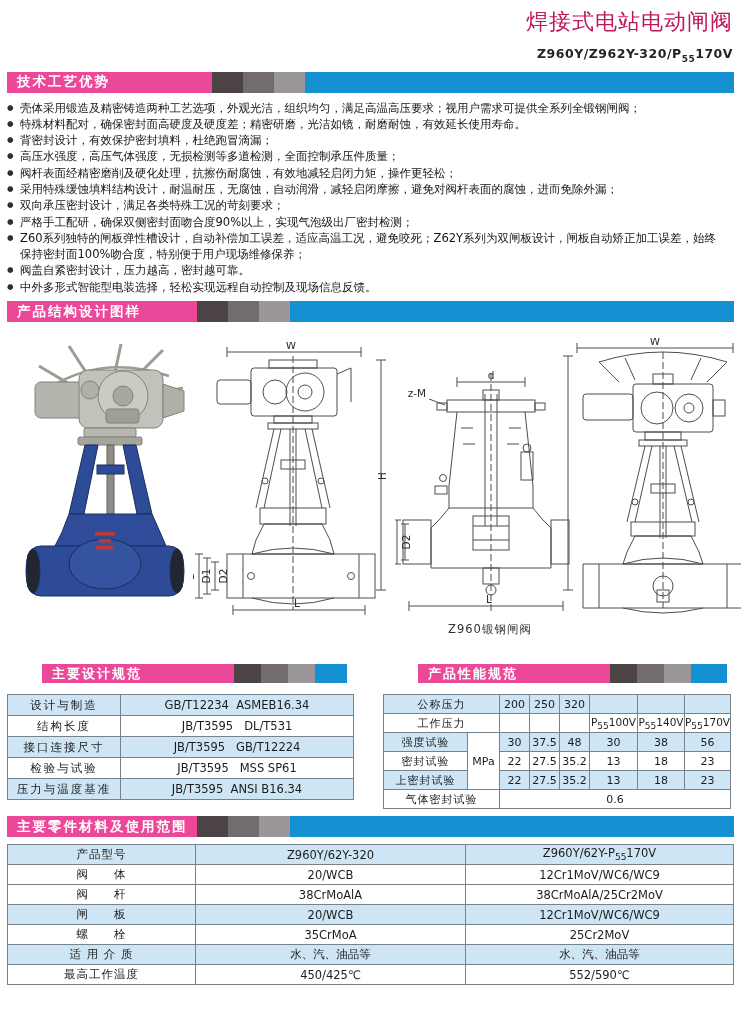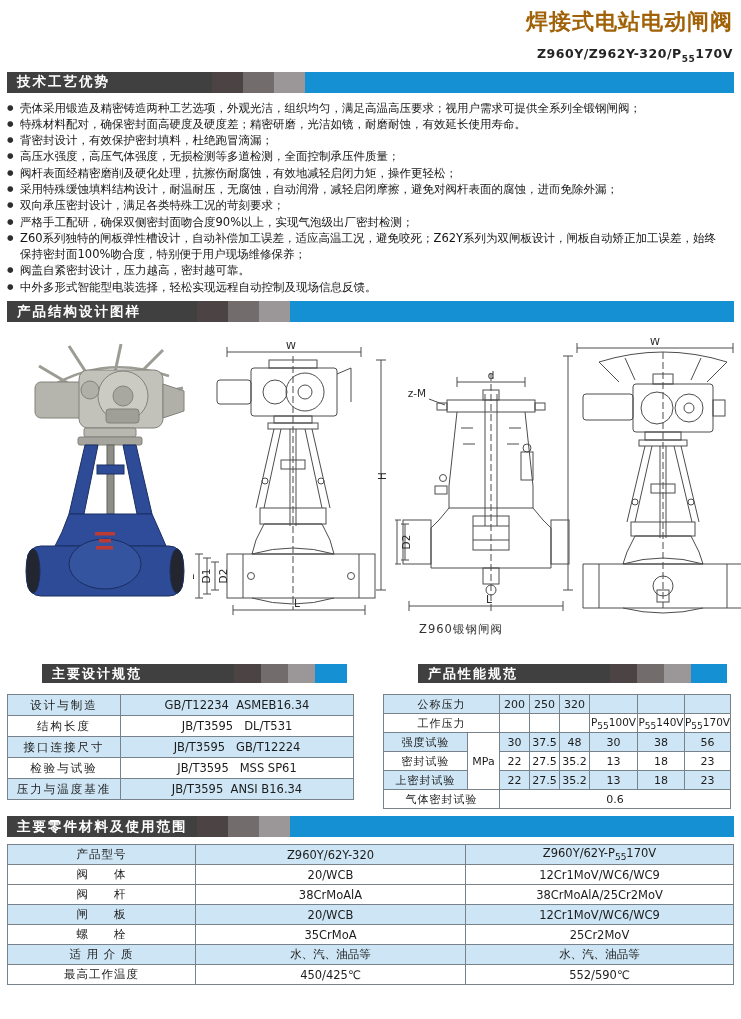--- a/index.html
+++ b/index.html
@@ -5,27 +5,27 @@
   * { margin:0; padding:0; box-sizing:border-box; }
   html,body { background:#ffffff; }
   .page {
     position:relative; width:741px; height:1019px; margin:0 auto;
     background:#ffffff; overflow:hidden;
     font-family:"DejaVu Sans","Liberation Sans",sans-serif;
     color:#1d1d1d;
   }
   
   .hd { padding:9px 8px 0 0; text-align:right; }
-  .hd .title { font-size:22px; font-weight:bold; color:#a16207; line-height:26px; letter-spacing:1px; }
+  .hd .title { font-size:22px; font-weight:normal; color:#be185d; line-height:26px; letter-spacing:1px; }
   .hd .model { margin-top:12px; font-size:12.5px; color:#242424; font-weight:bold; line-height:14px; letter-spacing:.5px; }
   .hd .model sub, .subnum { font-size:9px; }
   
   .bar { display:flex; height:21px; margin:0 7px; }
   .bar .blk {
-    background:#404040; color:#ffffff; font-size:13.5px; font-weight:bold;
+    background:#ec4899; color:#ffffff; font-size:13.5px; font-weight:bold;
     display:flex; align-items:center; padding-left:10px; letter-spacing:2px; flex:0 0 auto;
   }
   .bar .sq1 { width:31px; background:#4b4344; }
   .bar .sq2 { width:31px; background:#726c6d; }
   .bar .sq3 { width:31px; background:#9b9697; }
   .bar .blu { flex:1; background:#1591d3; }
   .bar.big .blk   { width:205px; }
   .bar.big2 .blk  { width:190px; }
   .bar.small { height:19px; }
   .bar.small .blk { width:192px; font-size:13px;margin-left:28px; }
@@ -39,21 +39,21 @@
   .bullets li::before {
     content:"●"; position:absolute; left:0; top:0; font-size:7.5px; line-height:16.3px; color:#2e2e2e;
   }
   
   .figures { position:relative; height:330px; margin:0 7px; }
   .fig { position:absolute; }
   .fig svg { display:block; }
   .draw line, .draw path, .draw rect, .draw circle, .draw ellipse, .draw polygon, .draw polyline
     { stroke:#4d4d4d; stroke-width:1; fill:none; }
   .draw text { fill:#2a2a2a; font-size:10.5px; stroke:none; font-family:inherit; }
-  .caption { position:absolute; left:394px; top:300px; width:120px; text-align:center;
+  .caption { position:absolute; left:423px; top:300px; width:120px; text-align:center;
              font-size:11.5px; color:#333; letter-spacing:1px; }
   
   table { border-collapse:collapse; table-layout:fixed; }
   td {
     border:1px solid #77828b; text-align:center; vertical-align:middle;
     font-size:11.5px; color:#1c1c1c; overflow:hidden; white-space:pre-wrap;
   }
   .rowblue td, td.cellblue { background:#cde5f4; }
   td.cellwhite { background:#ffffff; }
   .cols { display:flex; margin:12px 7px 0 7px; gap:29px; }

